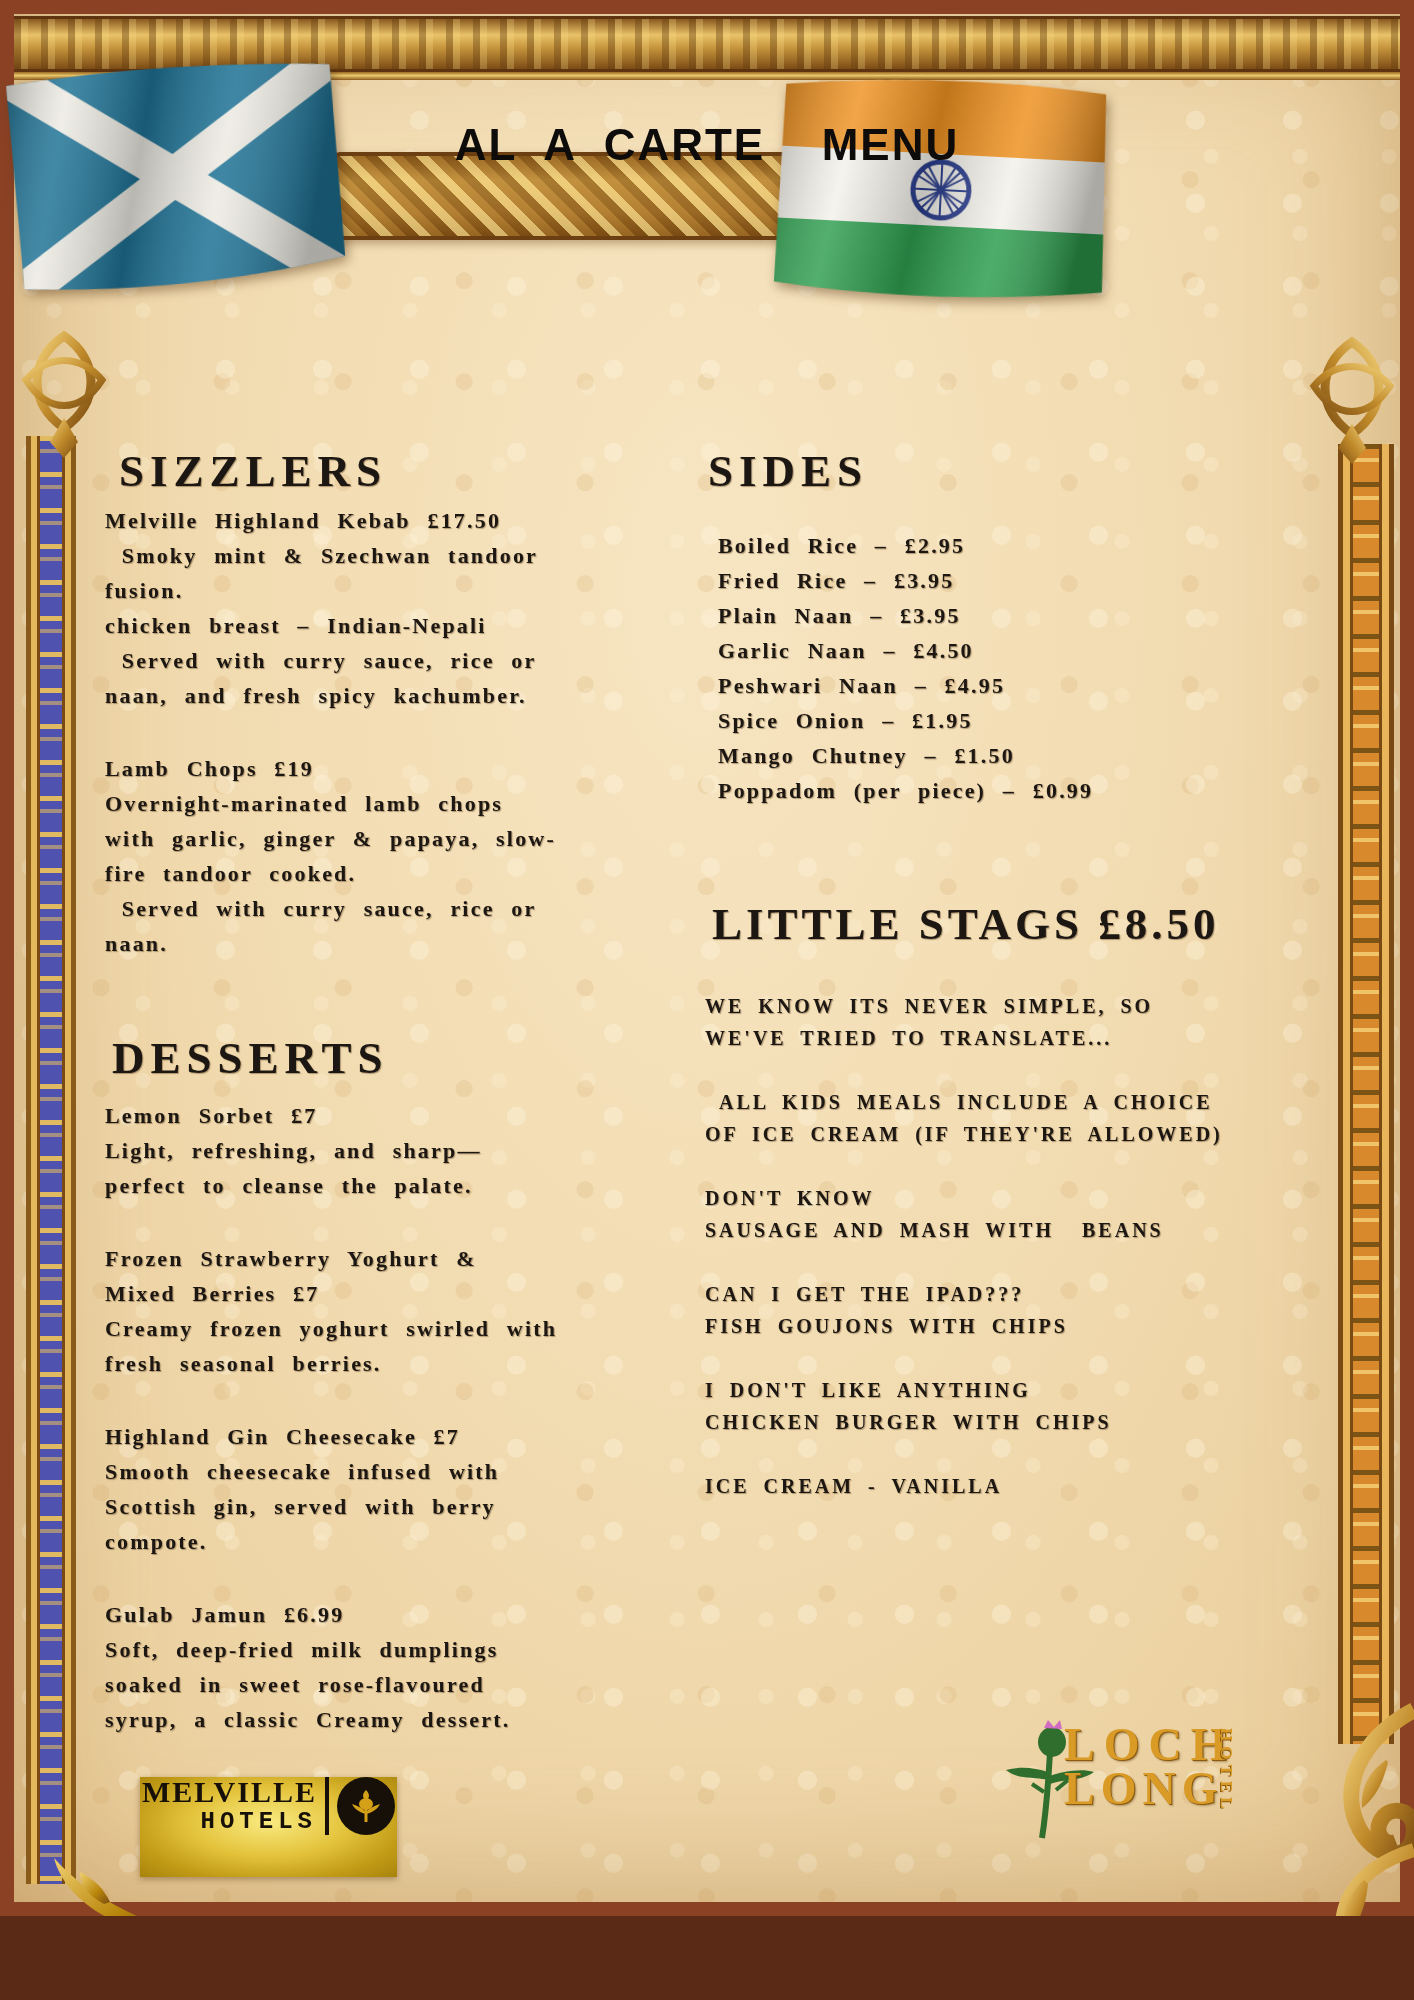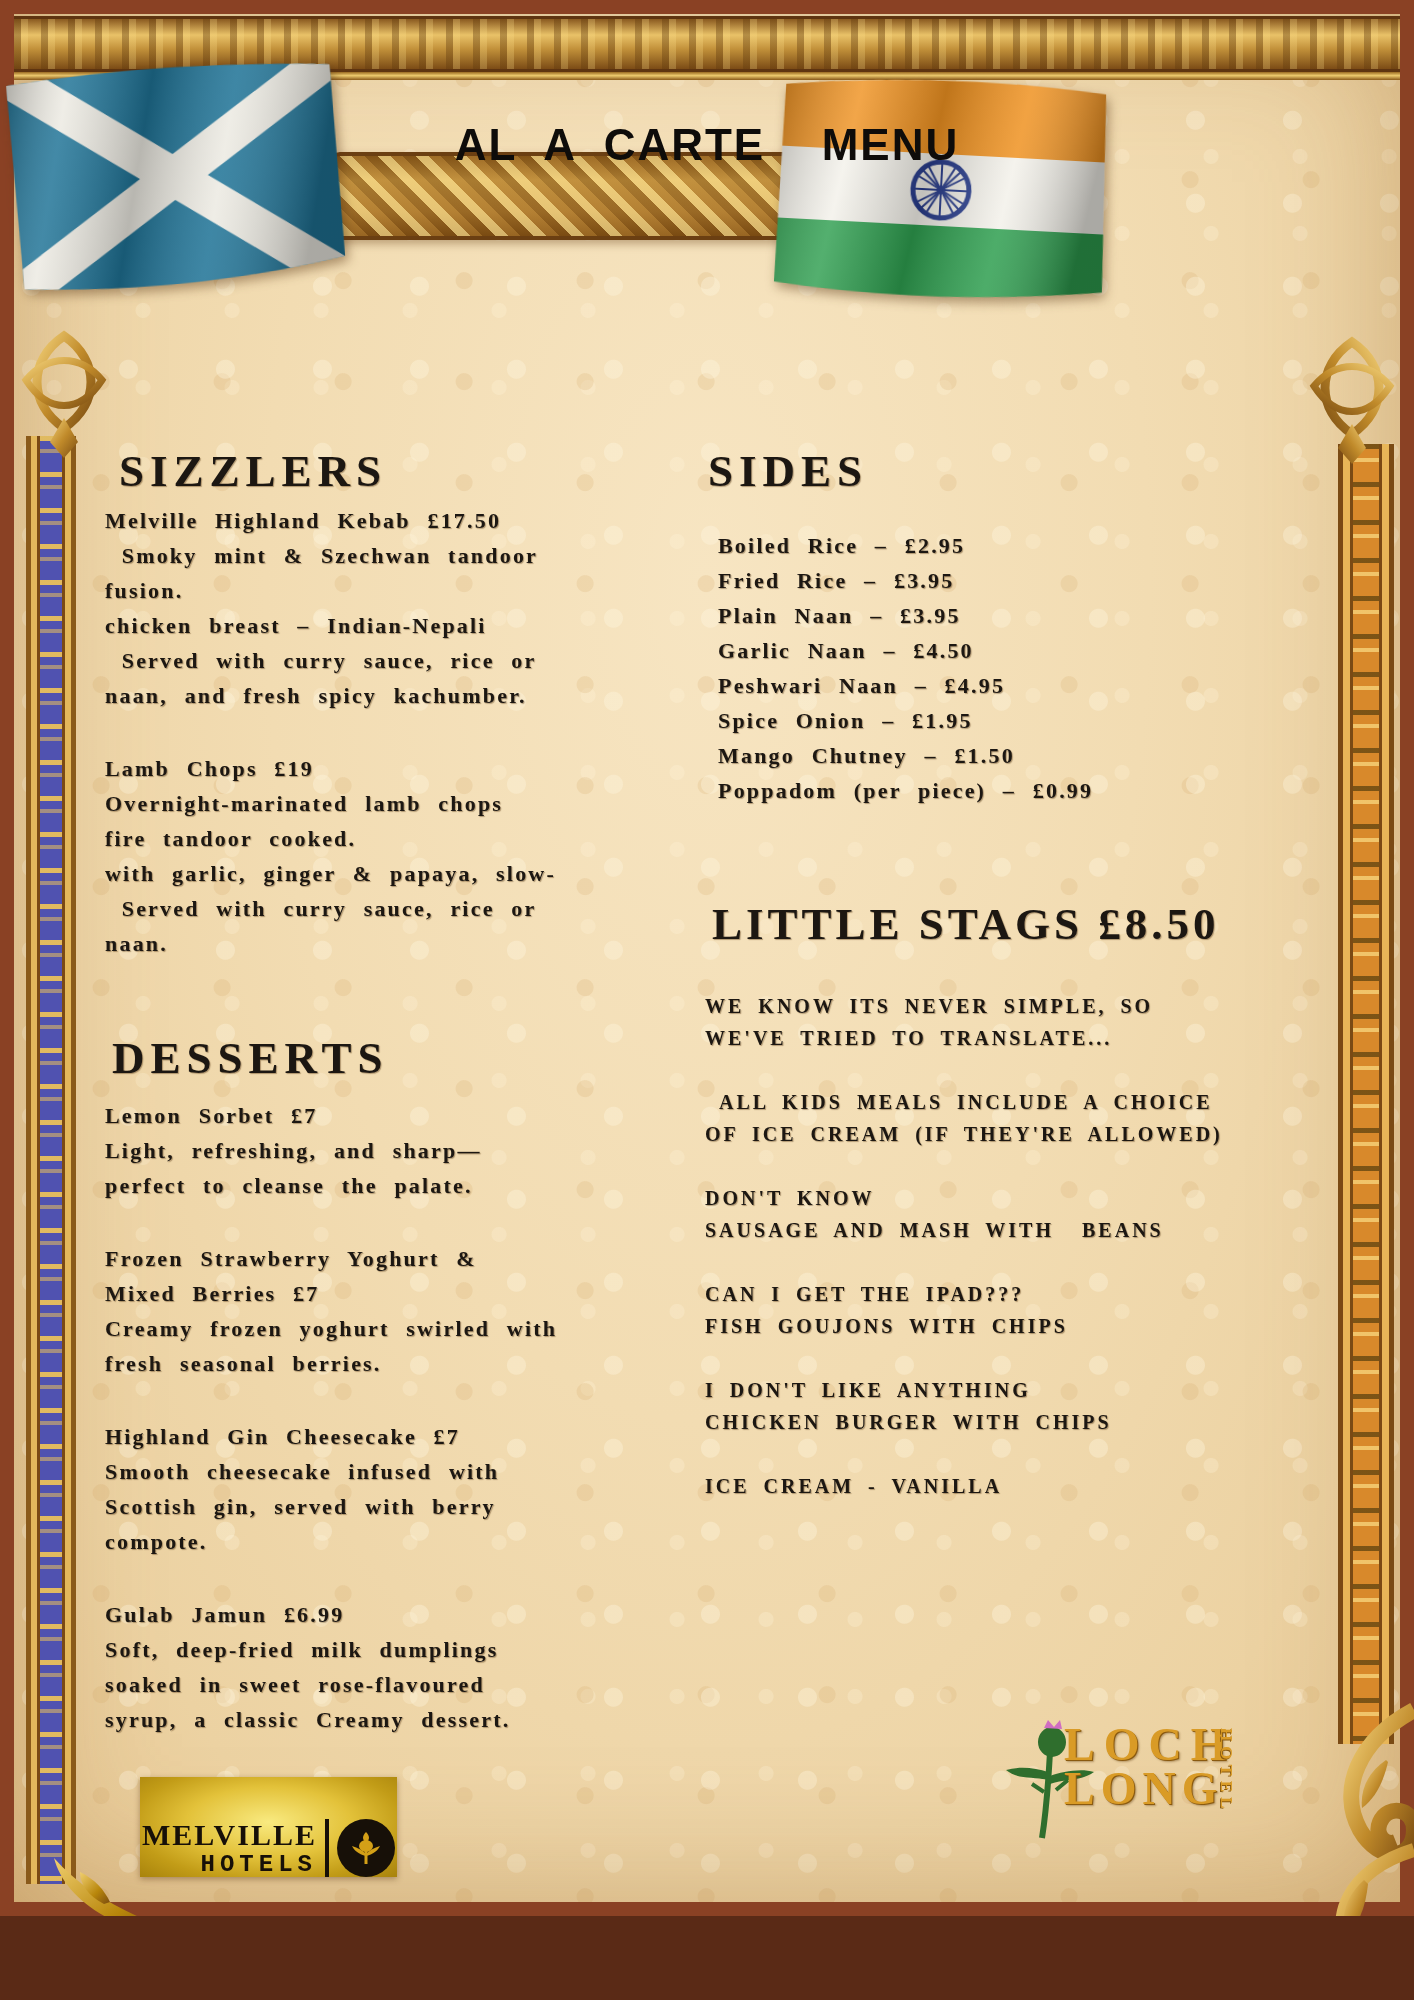--- a/index.html
+++ b/index.html
@@ -70,21 +70,21 @@
   #stags-b{left:705px;top:990px;width:600px;}
   
   .bottom-rule{position:absolute;left:80px;right:0;top:1920px;height:26px;z-index:2;
     background:linear-gradient(180deg, transparent 0 2px, #9a6a22 2px 4px, #ecc96e 4px 9px,
       #8a5a1a 9px 11px, transparent 11px 15px, #9a6a22 15px 17px, #f0d27c 17px 23px, #8a5a1a 23px 26px);}
   .scroll-br{position:absolute;left:1268px;top:1700px;z-index:3;}
   .scroll-bl{position:absolute;left:44px;top:1852px;z-index:3;}
   
   .melville{position:absolute;left:140px;top:1777px;width:257px;height:100px;z-index:5;
     background:radial-gradient(ellipse at 50% 45%, #f9ea80 0%, #e3c23a 45%, #c29c17 75%, #a8830c 100%);
-    display:flex;align-items:flex-end;justify-content:center;gap:8px;
+    display:flex;align-items:flex-start;justify-content:center;gap:8px;
     box-shadow:0 2px 6px rgba(80,45,10,.4);}
   .mel-text{text-align:right;color:#171008;line-height:1;}
   .mel-line1{font-size:30px;font-weight:bold;letter-spacing:2px;}
   .mel-line2{font-size:24px;font-weight:bold;letter-spacing:5px;margin-top:3px;font-family:Liberation Mono, monospace;}
   .mel-bar{width:4px;height:58px;background:#171008;}
   .mel-circle{width:58px;height:58px;border-radius:50%;background:#171008;
     display:flex;align-items:center;justify-content:center;}
   
   .lochlong{position:absolute;left:1000px;top:1690px;width:300px;height:170px;z-index:5;}
   .ll-thistle{position:absolute;left:4px;top:28px;}
@@ -199,22 +199,22 @@
         <div class="line">Melville Highland Kebab £17.50</div>
         <div class="line"> Smoky mint &amp; Szechwan tandoor</div>
         <div class="line">fusion.</div>
         <div class="line">chicken breast – Indian-Nepali</div>
         <div class="line"> Served with curry sauce, rice or</div>
         <div class="line">naan, and fresh spicy kachumber.</div>
       </div>
       <div class="block">
         <div class="line">Lamb Chops £19</div>
         <div class="line">Overnight-marinated lamb chops</div>
+        <div class="line">with garlic, ginger &amp; papaya, slow-</div>
         <div class="line">fire tandoor cooked.</div>
-        <div class="line">with garlic, ginger &amp; papaya, slow-</div>
         <div class="line"> Served with curry sauce, rice or</div>
         <div class="line">naan.</div>
       </div>
     </div>
 
   <div class="heading" id="desserts-h">DESSERTS</div>
   <div class="blocks" id="desserts-b">
       <div class="block">
         <div class="line">Lemon Sorbet £7</div>
         <div class="line">Light, refreshing, and sharp—</div>

